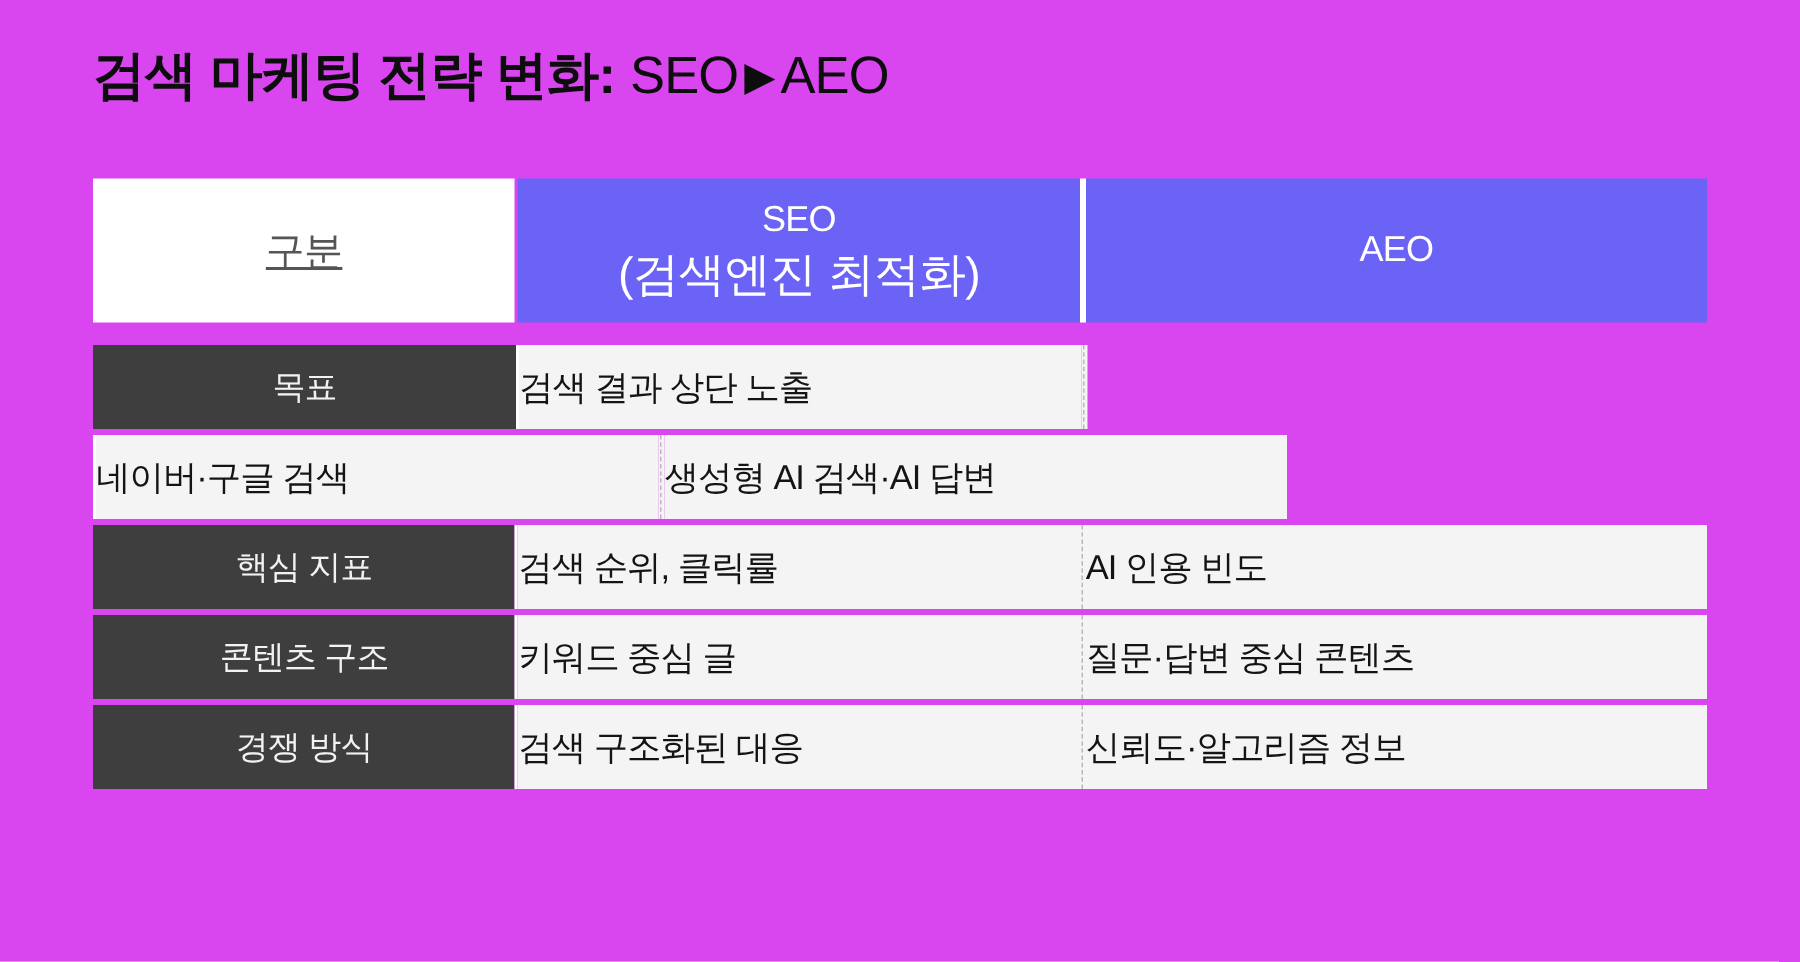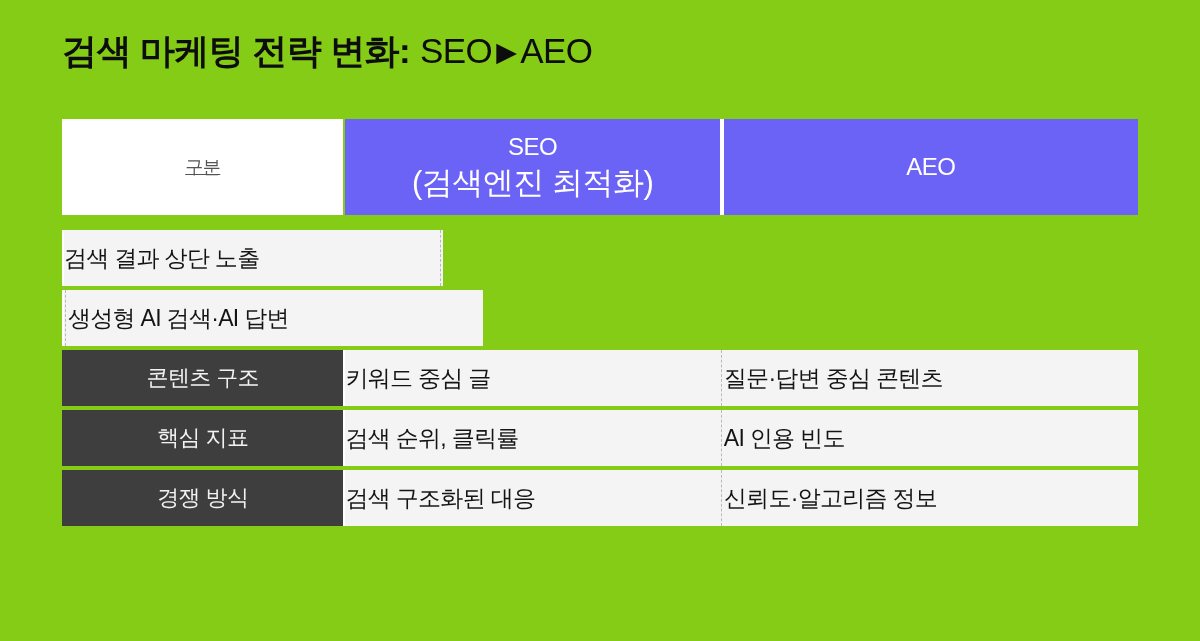--- a/index.html
+++ b/index.html
@@ -14,21 +14,21 @@
     font-family: "Liberation Sans", "DejaVu Sans", sans-serif;
     color: #111111;
     overflow: hidden;
     position: relative;
   }
 
   .page {
     position: relative;
     width: 1200px;
     height: 641px;
-    background: #84cc16;
+    background: #d946ef;
   }
 
   
   .title-bar {
     position: absolute;
     left: 62px;
     top: 26px;
     width: 1080px;
     height: 52px;
     display: flex;
@@ -73,21 +73,21 @@
     align-items: stretch;
     height: 96px;
     margin-bottom: 15px;
   }
   .th-label {
     display: flex;
     align-items: center;
     justify-content: center;
     background: #ffffff;
     color: #555555;
-    font-size: 18px;
+    font-size: 26px;
     letter-spacing: -0.5px;
     font-weight: 400;
     text-decoration: underline;
   }
   .th-gap {
     width: 2px;
   }
   .th-cell {
     background: #6b63f6;
     color: #ffffff;
@@ -189,60 +189,66 @@
       <div class="th-divider"></div>
 
       <div class="th-cell col-aeo">
         <span class="th-main">AEO</span>
       </div>
     </div>
 
     <div class="tbody">
 
       <div class="trow">
+        <div class="td-label col-label">
+          <span>목표</span>
+        </div>
         <div class="td-gap"></div>
         <div class="td-value col-seo">
           <span>검색 결과 상단 노출</span>
         </div>
         <div class="td-dash"></div>
       </div>
 
       <div class="trow">
         <div class="td-gap"></div>
+        <div class="td-value col-seo">
+          <span>네이버·구글 검색</span>
+        </div>
         <div class="td-dash"></div>
         <div class="td-value col-aeo">
           <span>생성형 AI 검색·AI 답변</span>
         </div>
       </div>
 
       <div class="trow">
         <div class="td-label col-label">
+          <span>핵심 지표</span>
+        </div>
+        <div class="td-gap"></div>
+        <div class="td-value col-seo">
+          <span>검색 순위, 클릭률</span>
+        </div>
+        <div class="td-dash"></div>
+        <div class="td-value col-aeo">
+          <span>AI 인용 빈도</span>
+        </div>
+      </div>
+
+      <div class="trow">
+        <div class="td-label col-label">
           <span>콘텐츠 구조</span>
         </div>
         <div class="td-gap"></div>
         <div class="td-value col-seo">
           <span>키워드 중심 글</span>
         </div>
         <div class="td-dash"></div>
         <div class="td-value col-aeo">
           <span>질문·답변 중심 콘텐츠</span>
-        </div>
-      </div>
-
-      <div class="trow">
-        <div class="td-label col-label">
-          <span>핵심 지표</span>
-        </div>
-        <div class="td-gap"></div>
-        <div class="td-value col-seo">
-          <span>검색 순위, 클릭률</span>
-        </div>
-        <div class="td-dash"></div>
-        <div class="td-value col-aeo">
-          <span>AI 인용 빈도</span>
         </div>
       </div>
 
       <div class="trow">
         <div class="td-label col-label">
           <span>경쟁 방식</span>
         </div>
         <div class="td-gap"></div>
         <div class="td-value col-seo">
           <span>검색 구조화된 대응</span>

